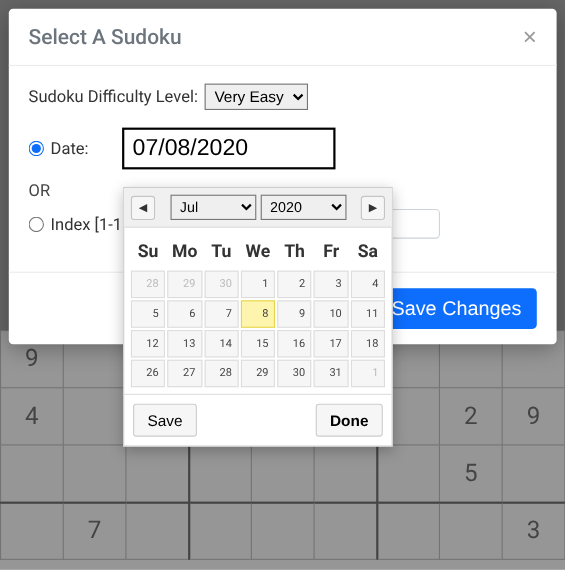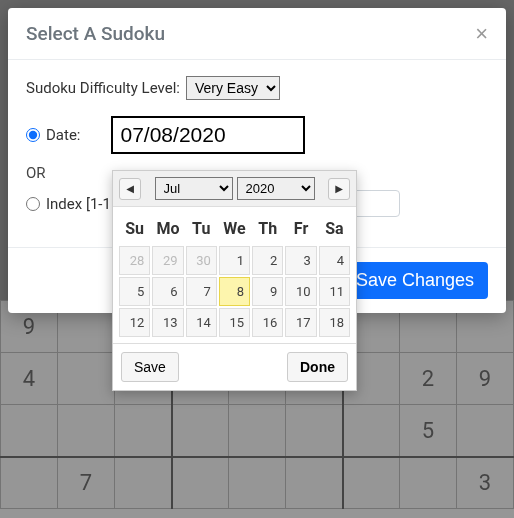--- a/index.html
+++ b/index.html
@@ -28,21 +28,21 @@
 .btn-primary { background: #0d6efd; color: #fff; }
 .datepicker { position: absolute; top: 170px; left: 112px; width: 245px; background: #fff; border: 1px solid #ccc; box-shadow: 0 4px 12px rgba(0,0,0,0.25); font-size: 13px; }
 .dp-head { display: flex; align-items: center; justify-content: space-between; padding: 6px; background: #f0f0f0; border-bottom: 1px solid #ddd; }
 .dp-arrow { width: 22px; height: 22px; border:1px solid #c5c5c5; border-radius: 3px; background: #f6f6f6; display: flex; align-items: center; justify-content: center; cursor: pointer; color:#333; font-size:10px;}
 .dp-selects { display: flex; gap: 4px; justify-content: flex-end; }
 .dp-selects select { font-size: 13px; padding: 2px 4px; border:1px solid #767676; background:#efefef;}
 .dp-sel-month { width:78px; }
 .dp-sel-year { width:78px; }
 .dp-table { width: 100%; border-collapse: separate; border-spacing: 2px; padding: 4px; }
 .dp-table th { font-size: 16px; font-weight: 700; padding: 6px 0; color: #333; }
-.dp-table td { text-align: right; padding: 6px 5px; border: 1px solid #ddd; background: #f6f6f6; cursor: pointer; font-size: 13px; color:#444; }
+.dp-table td { text-align: right; padding: 6px 5px; border: 1px solid #ddd; background: #f6f6f6; cursor: pointer; font-size: 10px; color:#444; }
 .dp-table td.other { color: #bbb; }
 .dp-table td.sel { background: #fdf5ad; border-color: #e8d54a; }
 .dp-foot { display: flex; justify-content: space-between; padding: 8px; border-top: 1px solid #ddd; }
 .dp-btn { padding: 6px 12px; border: 1px solid #ccc; background: #f6f6f6; border-radius: 3px; cursor: pointer; font-size: 14px; }
 .dp-btn.done { font-weight: 700; }
 </style>
 </head>
 <body>
 
 <div class="sudoku-bg">
@@ -168,19 +168,28 @@
         </tr>
         <tr>
           <td>12</td>
           <td>13</td>
           <td>14</td>
           <td>15</td>
           <td>16</td>
           <td>17</td>
           <td>18</td>
         </tr>
+        <tr>
+          <td>26</td>
+          <td>27</td>
+          <td>28</td>
+          <td>29</td>
+          <td>30</td>
+          <td>31</td>
+          <td class="other">1</td>
+        </tr>
       </tbody>
   </table>
   <div class="dp-foot">
     <button class="dp-btn">Save</button>
     <button class="dp-btn done">Done</button>
   </div>
 </div>
 
 </body></html>

